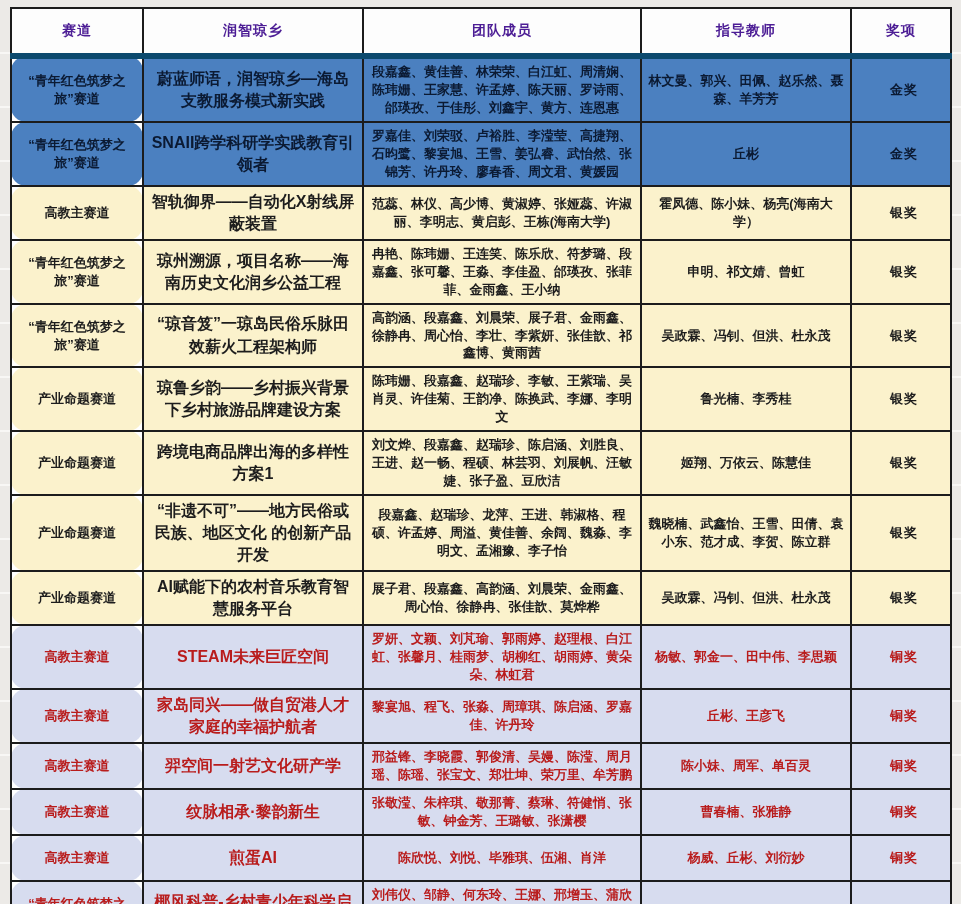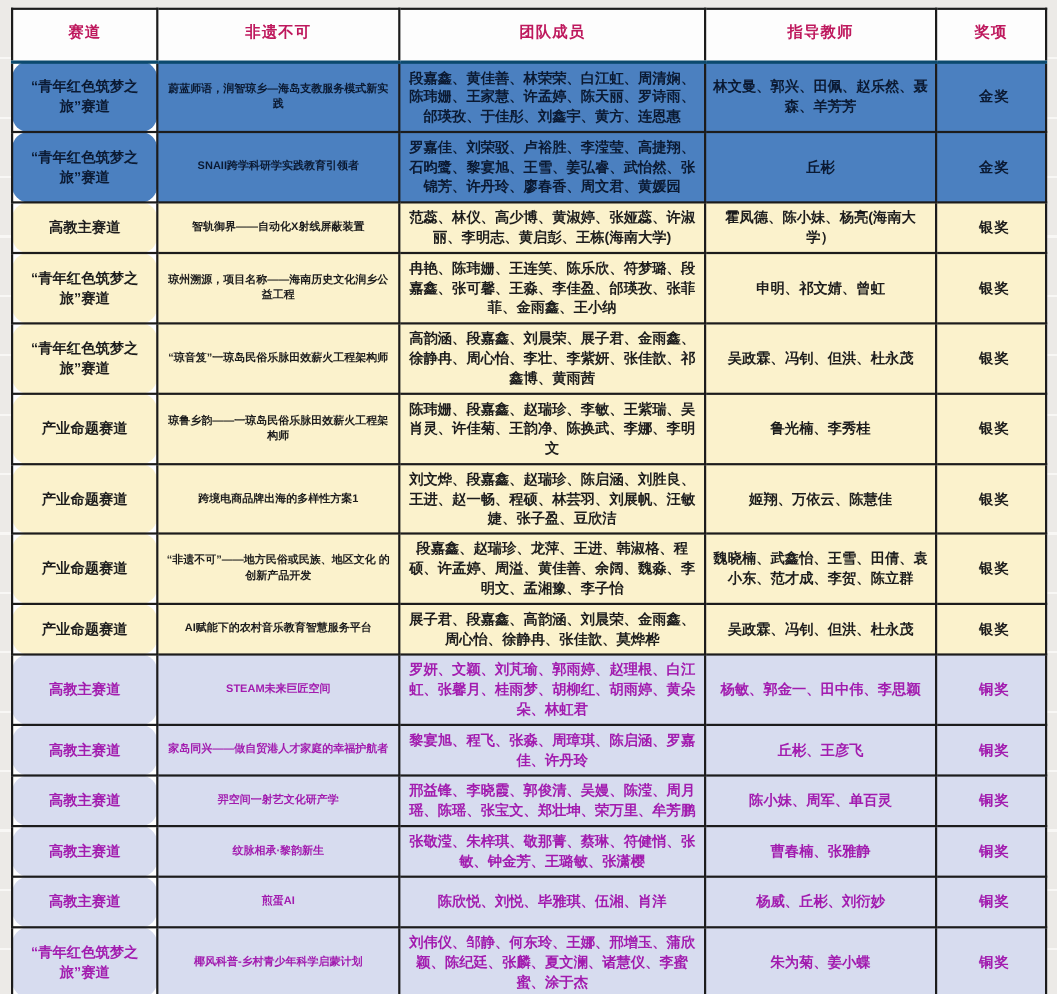--- a/index.html
+++ b/index.html
@@ -34,56 +34,55 @@
     text-align: center;
     vertical-align: middle;
     padding: 4px 6px;
     font-weight: 700;
     font-size: 13px;
     line-height: 1.38;
     word-break: break-all;
   }
   thead th {
     background: #fdfdfd;
-    color: #be185d;
+    color: #4c1d95;
     font-size: 14px;
     height: 48px;
-    border-bottom: 3px solid #0c4a6e;
+    border-bottom: 6px solid #0c4a6e;
     letter-spacing: 1px;
-    font-family: Liberation Mono, monospace;
   }
   tbody tr { min-height: 46px; }
   tbody td { height: 46px; }
 
   tr.theme-blue td     { background: #4b80c0; color: #0b1a33; }
   tr.theme-cream td    { background: #fbf2cc; color: #1d1d1d; }
-  tr.theme-lavender td { background: #d7dcef; color: #a21caf; }
+  tr.theme-lavender td { background: #d7dcef; color: #b91c1c; }
 
   td.col-track    { font-size: 13px; border-radius: 15px; }
-  td.col-project  { font-size: 10px; }
+  td.col-project  { font-size: 16px; }
   td.col-members  { font-size: 13px; padding: 4px 4px; }
   td.col-teachers { font-size: 13px; margin-left: 20px; }
   td.col-award    { font-size: 13px; letter-spacing: 1px; padding-left: 12px; }
 </style>
 </head>
 <body>
 
 <div class="sheet">
   <table class="awards">
     <colgroup>
       <col class="c-track">
       <col class="c-project">
       <col class="c-members">
       <col class="c-teachers">
       <col class="c-award">
     </colgroup>
     <thead>
       <tr>
         <th>赛道</th>
-        <th>非遗不可</th>
+        <th>润智琼乡</th>
         <th>团队成员</th>
         <th>指导教师</th>
         <th>奖项</th>
       </tr>
     </thead>
     <tbody id="table-body">
         <tr class="theme-blue">
     <td class="col-track">“青年红色筑梦之旅”赛道</td>
     <td class="col-project">蔚蓝师语，润智琼乡—海岛支教服务模式新实践</td>
     <td class="col-members">段嘉鑫、黄佳善、林荣荣、白江虹、周清娴、陈玮姗、王家慧、许孟婷、陈天丽、罗诗雨、邰瑛孜、于佳彤、刘鑫宇、黄方、连恩惠</td>
@@ -113,21 +112,21 @@
   </tr>
         <tr class="theme-cream">
     <td class="col-track">“青年红色筑梦之旅”赛道</td>
     <td class="col-project">“琼音笈”一琼岛民俗乐脉田效薪火工程架构师</td>
     <td class="col-members">高韵涵、段嘉鑫、刘晨荣、展子君、金雨鑫、徐静冉、周心怡、李壮、李紫妍、张佳歆、祁鑫博、黄雨茜</td>
     <td class="col-teachers">吴政霖、冯钊、但洪、杜永茂</td>
     <td class="col-award">银奖</td>
   </tr>
         <tr class="theme-cream">
     <td class="col-track">产业命题赛道</td>
-    <td class="col-project">琼鲁乡韵——一琼岛民俗乐脉田效薪火工程架构师</td>
+    <td class="col-project">琼鲁乡韵——乡村振兴背景下乡村旅游品牌建设方案</td>
     <td class="col-members">陈玮姗、段嘉鑫、赵瑞珍、李敏、王紫瑞、吴肖灵、许佳菊、王韵净、陈换武、李娜、李明文</td>
     <td class="col-teachers">鲁光楠、李秀桂</td>
     <td class="col-award">银奖</td>
   </tr>
         <tr class="theme-cream">
     <td class="col-track">产业命题赛道</td>
     <td class="col-project">跨境电商品牌出海的多样性方案1</td>
     <td class="col-members">刘文烨、段嘉鑫、赵瑞珍、陈启涵、刘胜良、王进、赵一畅、程硕、林芸羽、刘展帆、汪敏婕、张子盈、豆欣洁</td>
     <td class="col-teachers">姬翔、万依云、陈慧佳</td>
     <td class="col-award">银奖</td>

